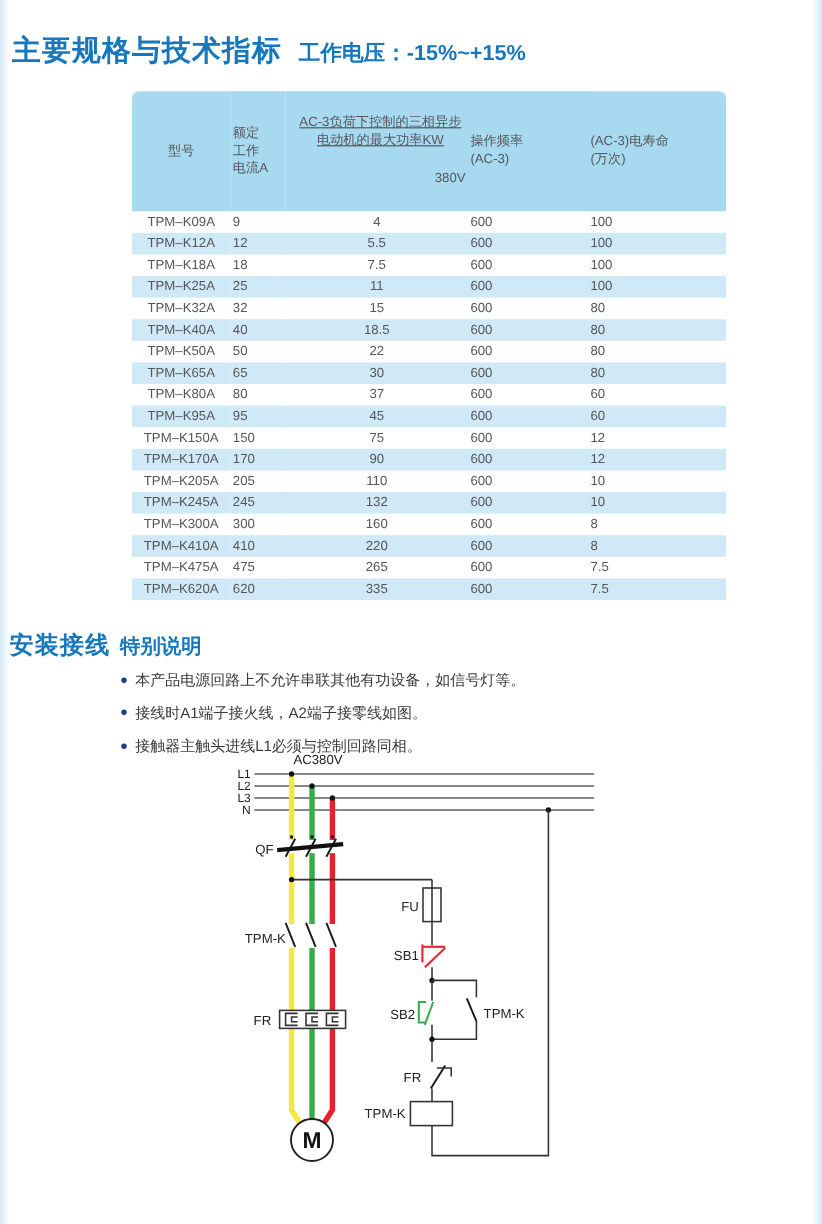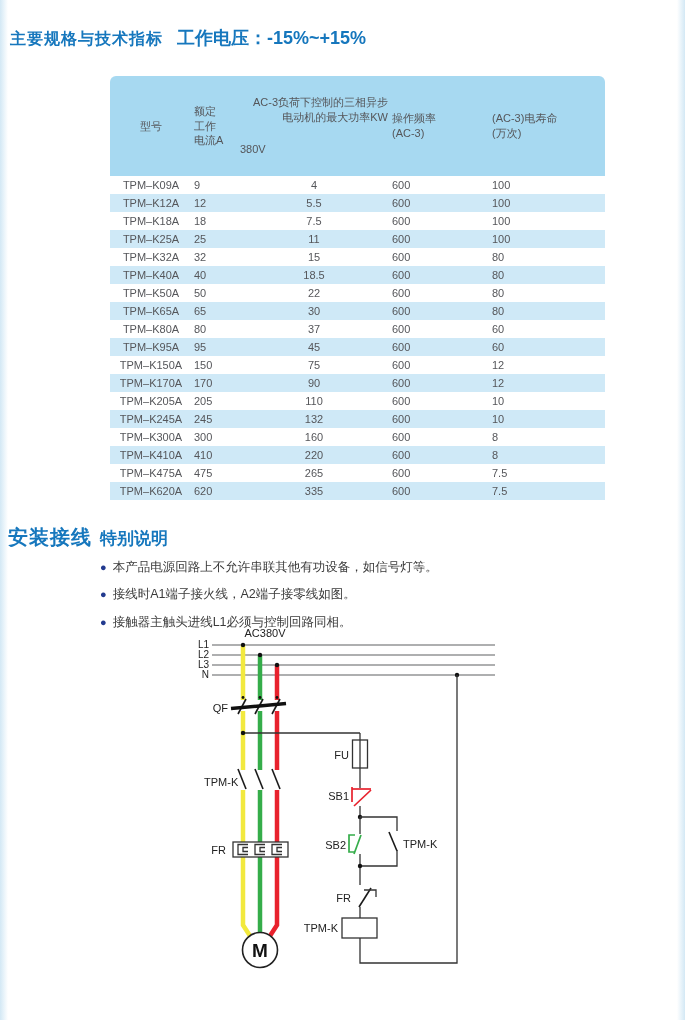--- a/index.html
+++ b/index.html
@@ -16,40 +16,40 @@
     width:685px;height:1020px;position:relative;background:#ffffff;
     font-family:"Liberation Sans","DejaVu Sans",sans-serif;
     color:var(--text-dark);overflow:hidden;
   }
   body::before{content:"";position:absolute;left:0;top:0;width:8px;height:100%;
     background:linear-gradient(to right,rgba(140,195,228,.38),rgba(140,195,228,0));pointer-events:none;}
   body::after{content:"";position:absolute;right:0;top:0;width:8px;height:100%;
     background:linear-gradient(to left,rgba(140,195,228,.38),rgba(140,195,228,0));pointer-events:none;}
 
   .sec1-head{position:absolute;left:10px;top:26px;display:flex;align-items:baseline;gap:14px;}
-  .sec1-title{font-size:16px;font-weight:bold;color:var(--accent);letter-spacing:1px;}
+  .sec1-title{font-size:24px;font-weight:bold;color:var(--accent);letter-spacing:1px;}
   .sec1-sub{font-size:18px;font-weight:bold;color:var(--accent);}
 
   table.spec{
     position:absolute;left:110px;top:76px;width:495px;
     border-collapse:collapse;table-layout:fixed;font-size:11px;color:var(--text-dark);
   }
   table.spec col.c1{width:82px;} table.spec col.c2{width:46px;}
   table.spec col.c3{width:152px;} table.spec col.c4{width:100px;} table.spec col.c5{width:115px;}
   table.spec thead th{
     background:var(--header-bg);font-weight:normal;vertical-align:middle;
     padding:4px 2px;height:48px;line-height:1.35;white-space:pre-line;
   }
   table.spec thead th:first-child{border-top-left-radius:6px;}
   table.spec thead th:last-child{border-top-right-radius:6px;}
   th.h-model{text-align:center;}
   th.h-current{text-align:left;padding-left:8px;}
   th.h-kw{padding:0 2px;}
-  th.h-kw .kw-main{text-align:right;padding-left:6px;white-space:pre-line;}
-  th.h-kw .kw-volt{text-align:left;margin-top:3px;}
+  th.h-kw .kw-main{text-align:center;padding-left:6px;white-space:pre-line;text-decoration:underline;}
+  th.h-kw .kw-volt{text-align:right;margin-top:3px;}
   th.h-freq,th.h-life{text-align:left;padding-left:22px;}
   table.spec tbody td{height:18px;padding:0 2px;line-height:18px;}
   table.spec tbody tr:nth-child(even){background:var(--row-alt);}
   td.c-model{text-align:center;margin-top:24px;}
   td.c-current{text-align:left;padding-left:12px;}
   td.c-kw{text-align:center;}
   td.c-freq{text-align:left;}
   td.c-life{}
 
   .sec2-title{position:absolute;left:8px;top:524px;font-size:20px;font-weight:bold;color:var(--accent);letter-spacing:1px;}

